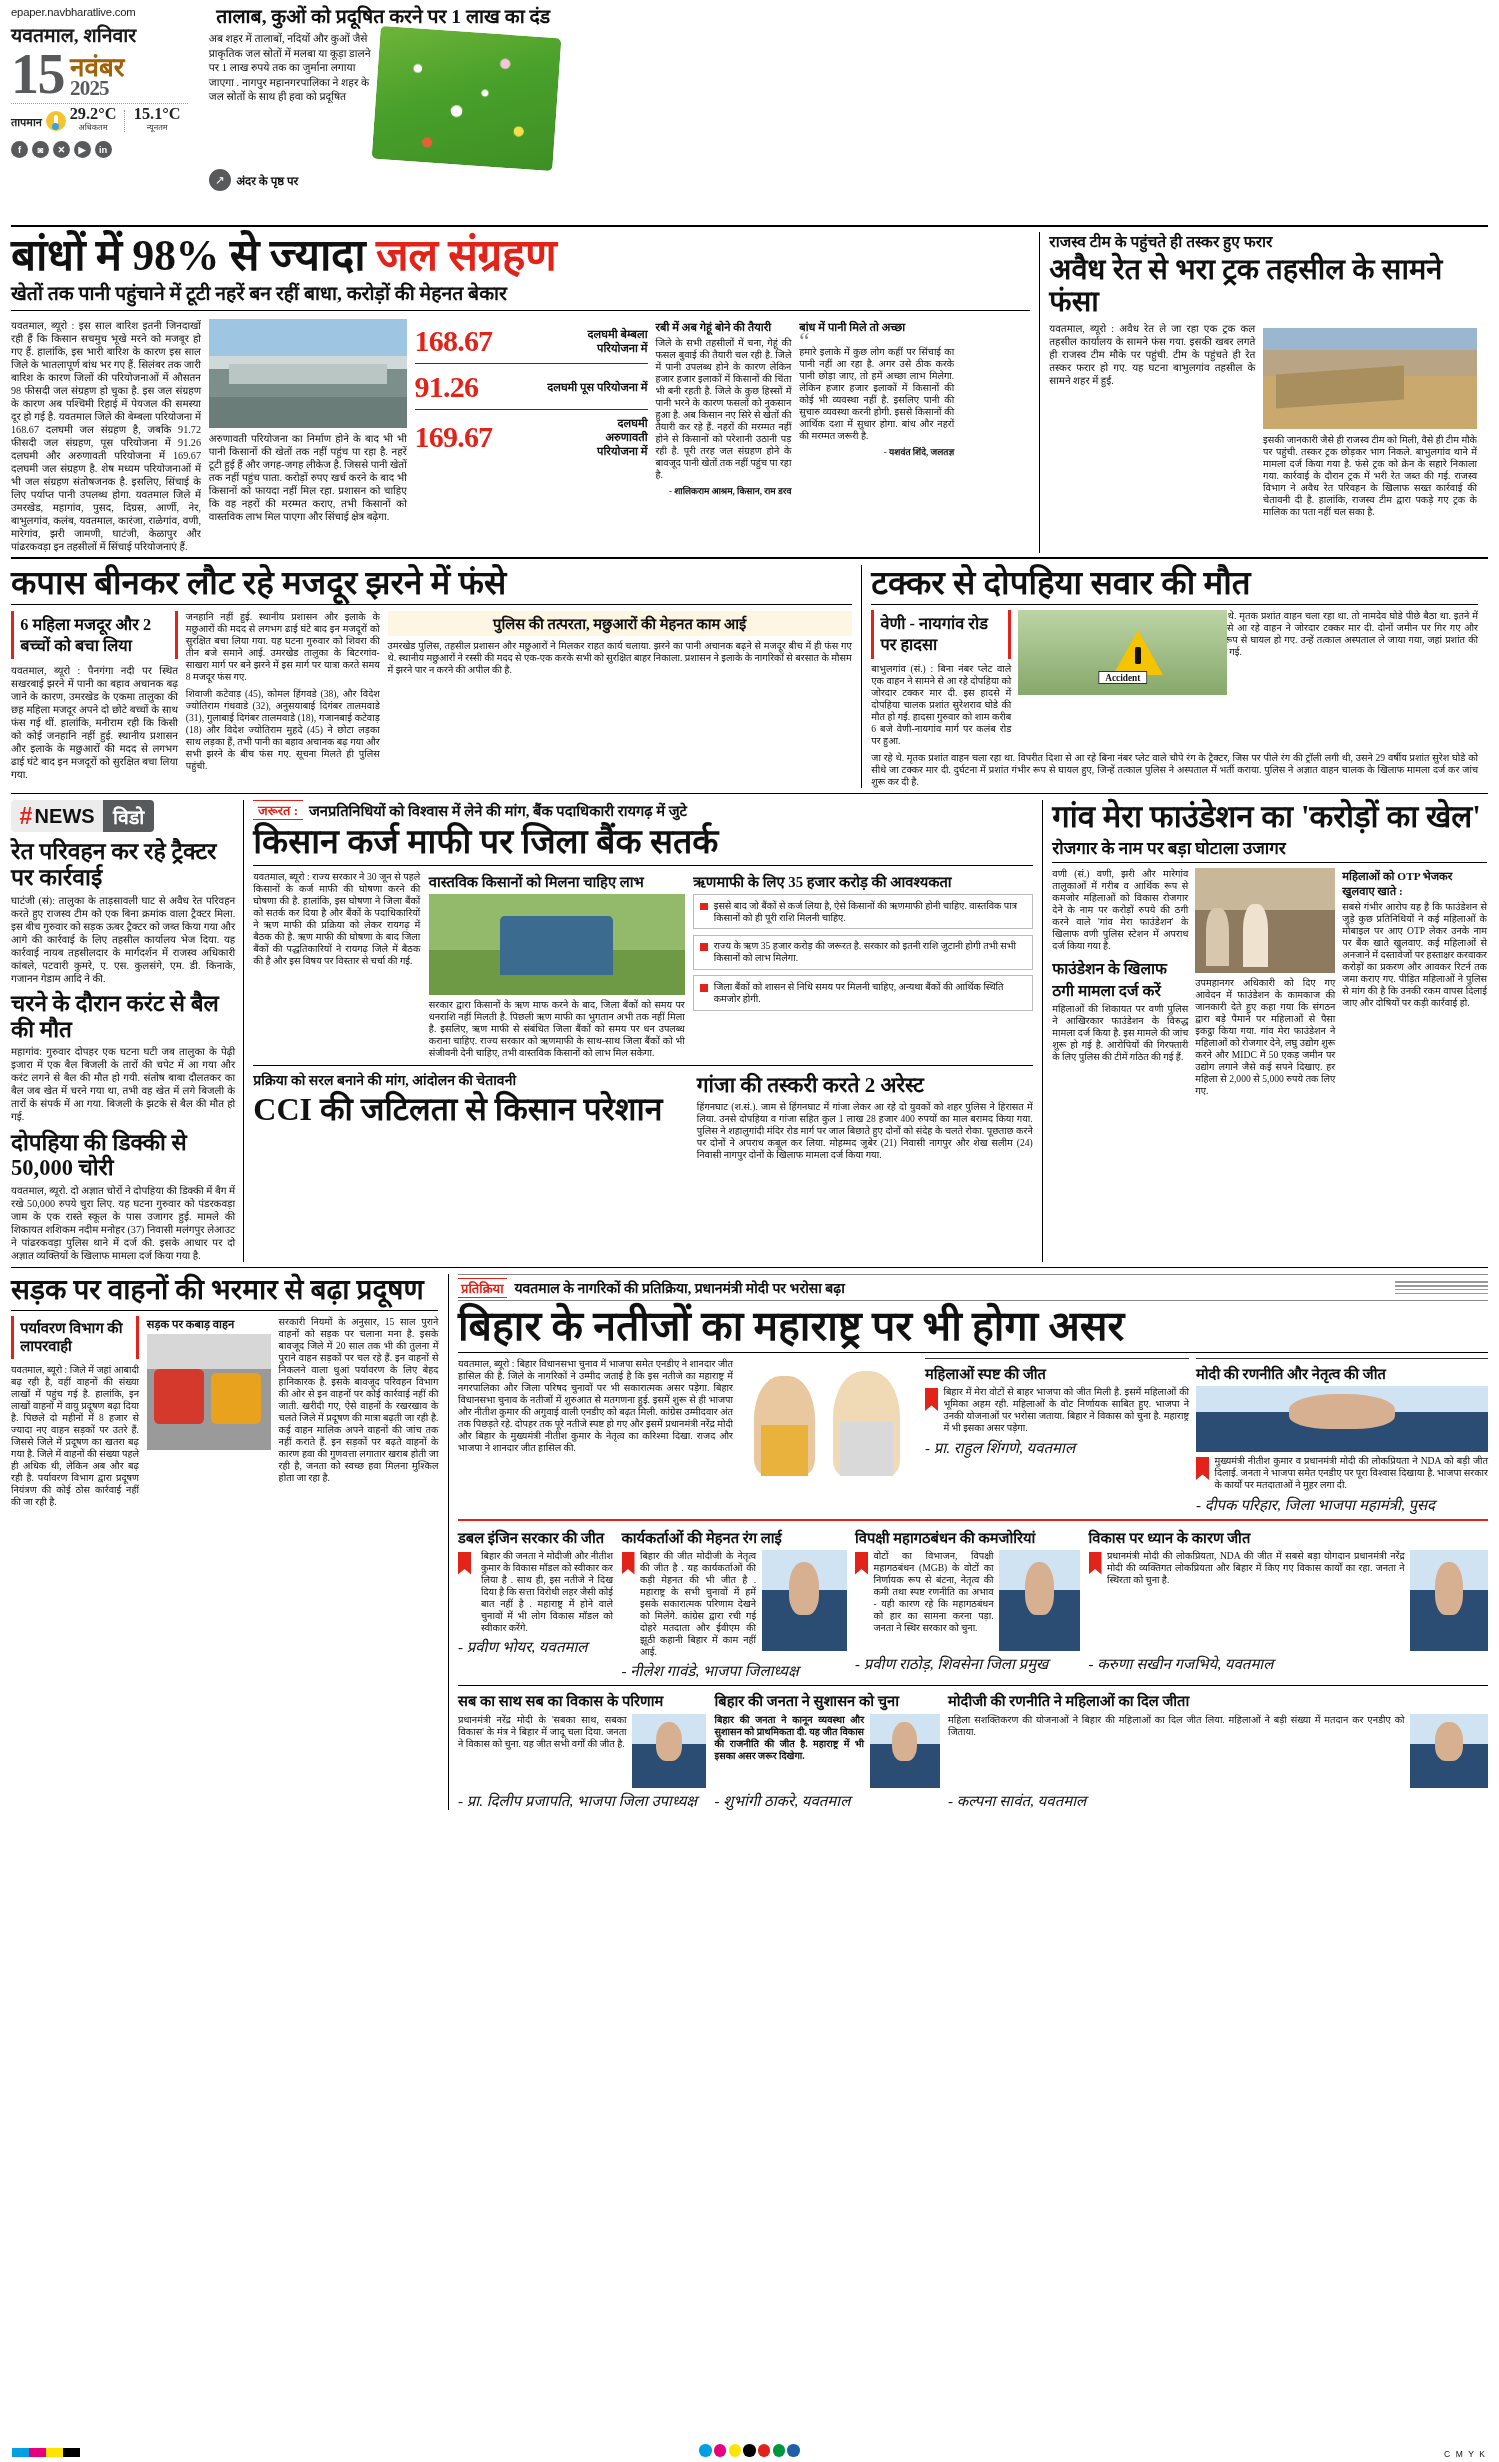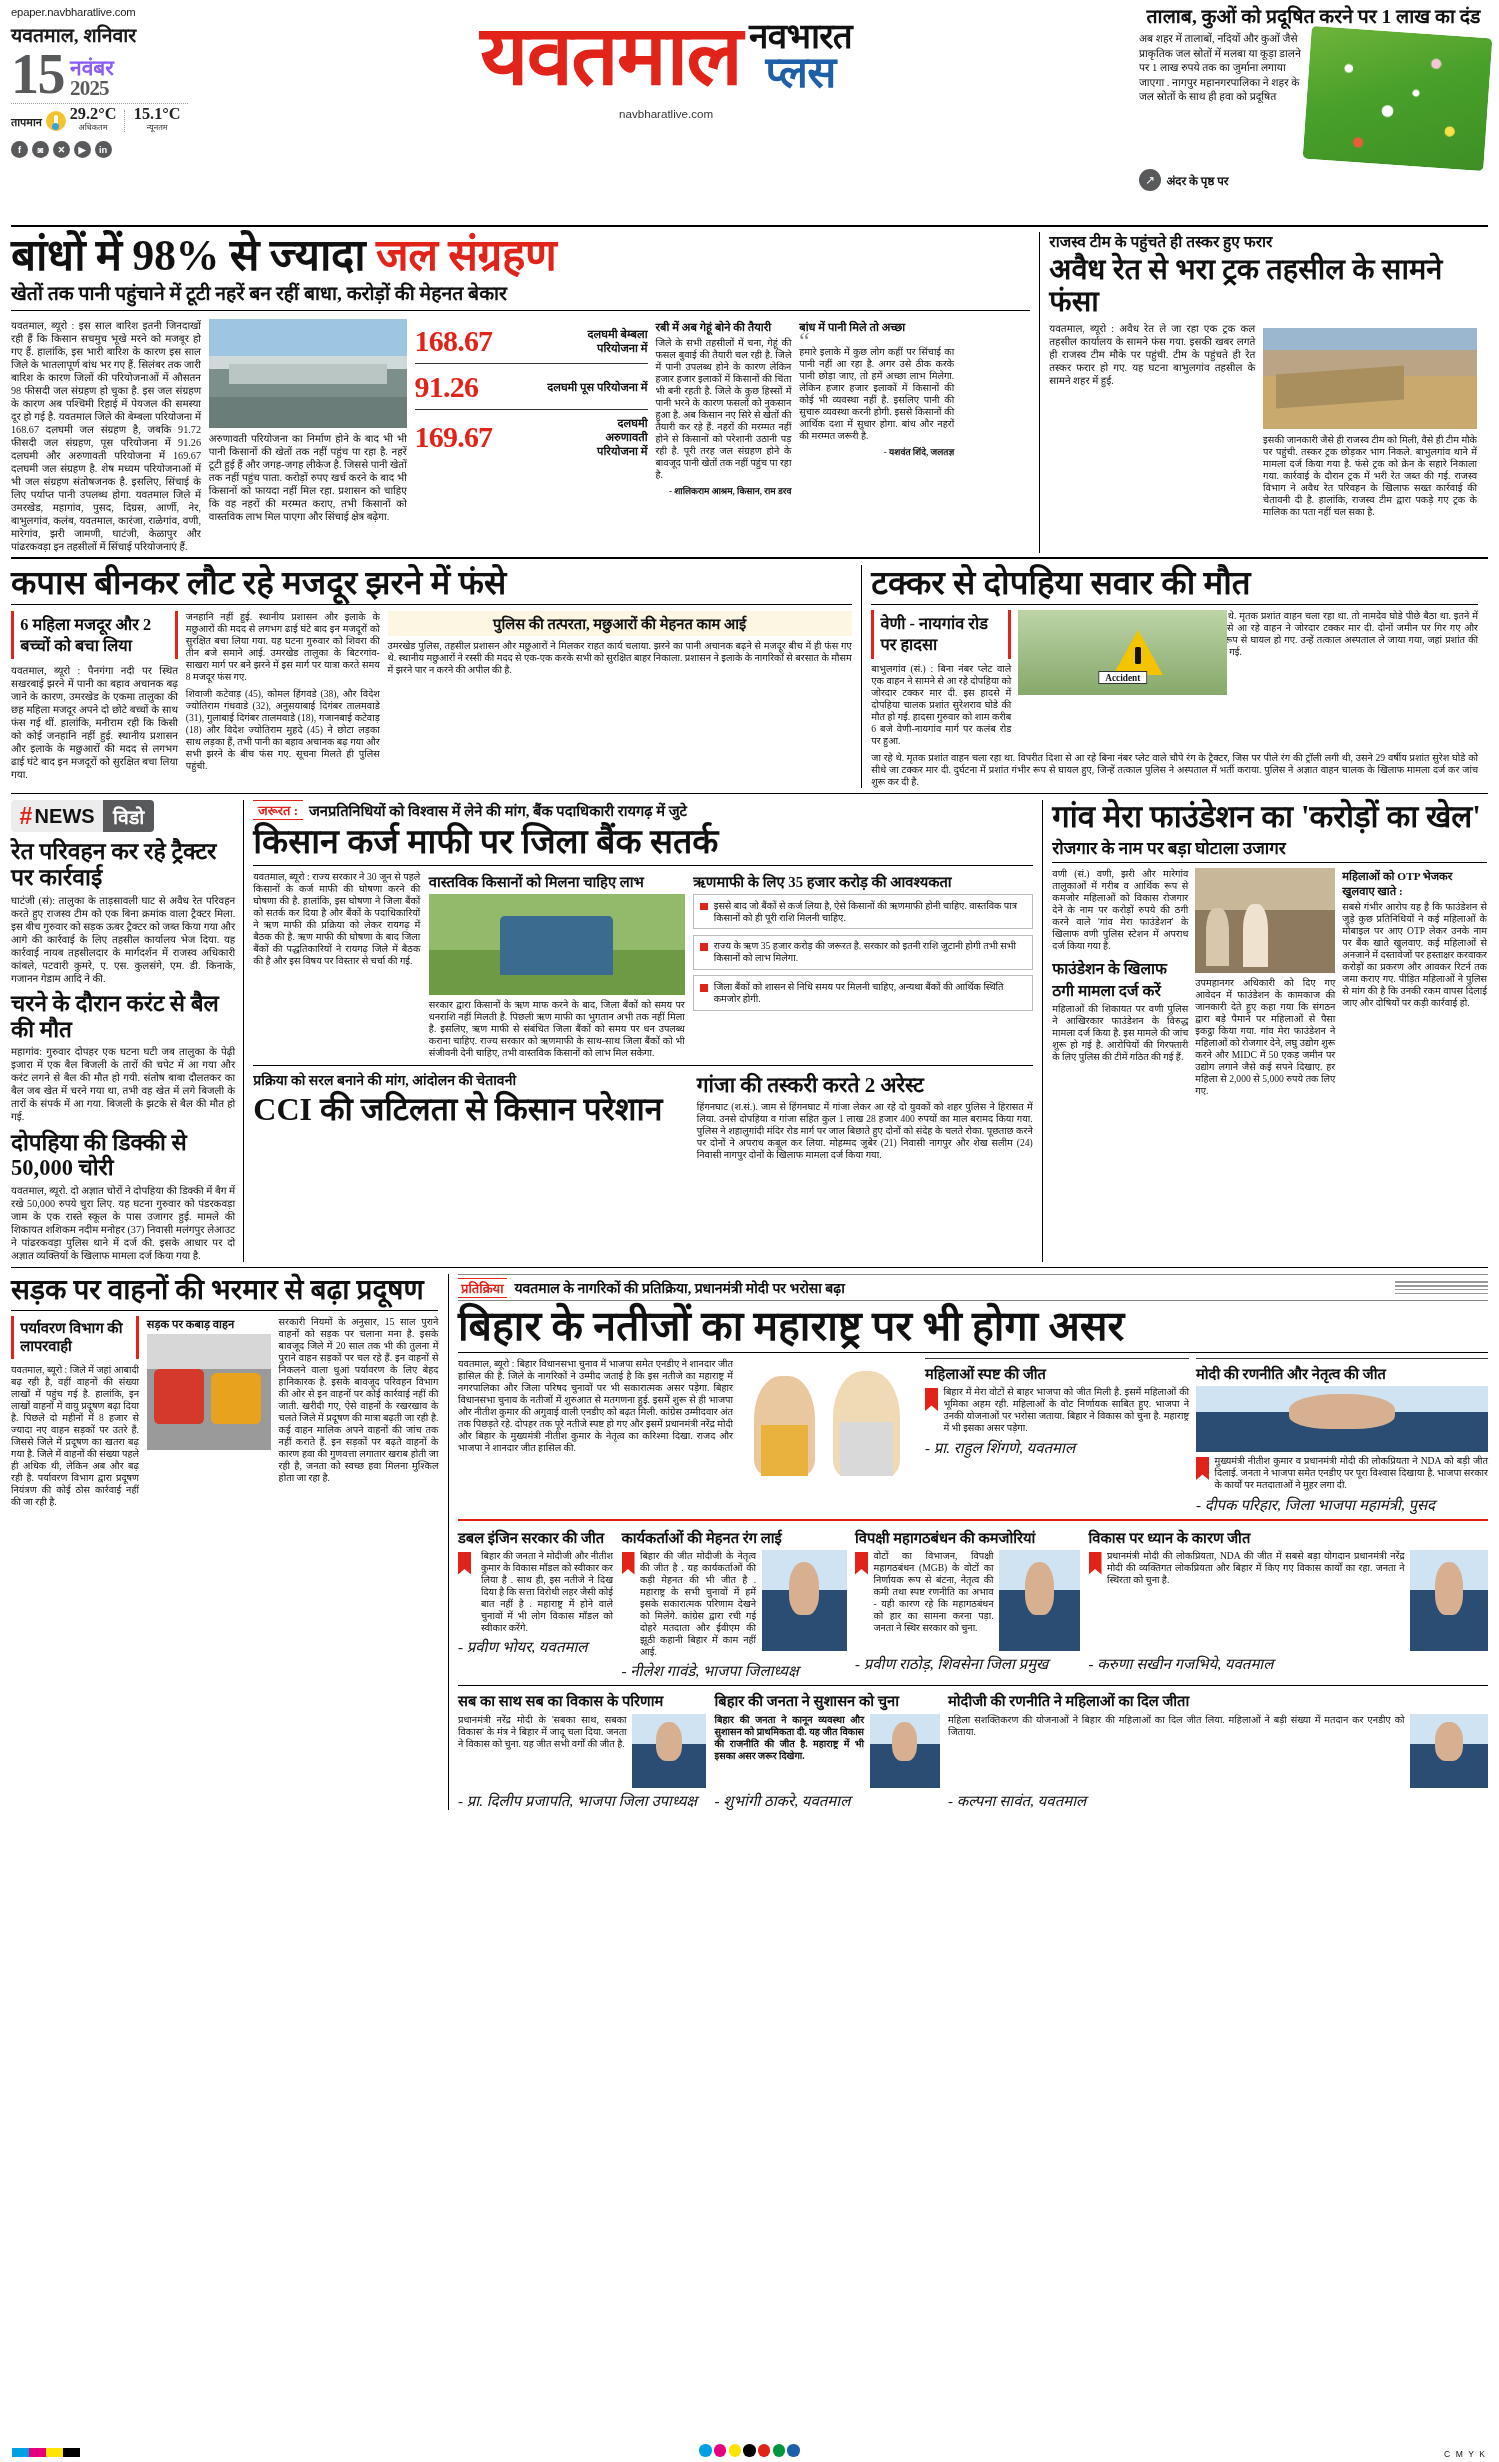--- a/index.html
+++ b/index.html
@@ -20,21 +20,21 @@
   .body-txt{font-size:10.2px;line-height:13px;}
   .body-txt-sm{font-size:9.6px;line-height:12px;}
 
   
   .masthead{display:flex;align-items:flex-start;height:225px;position:relative;}
   .mh-left{width:190px;padding-top:6.2px;}
   .mh-url{font-size:11.3px;color:#222;font-family:"Liberation Sans",sans-serif;letter-spacing:-0.2px;}
   .mh-city{font-size:19.4px;font-weight:bold;margin-top:3.1px;color:#1a1a1a;}
   .mh-daterow{display:flex;align-items:flex-end;margin-top:1.6px;}
   .mh-day{font-size:56px;font-weight:bold;color:#58595b;line-height:48px;letter-spacing:-1.6px;}
-  .mh-mon{font-size:21px;font-weight:bold;color:#8b5cf6;margin-left:6.2px;line-height:20px;}
+  .mh-mon{font-size:26px;font-weight:bold;color:#a16207;margin-left:6.2px;line-height:20px;}
   .mh-yr{font-size:21px;font-weight:bold;color:#58595b;margin-left:6.2px;line-height:20px;letter-spacing:-0.8px;}
   .mh-dots{border-top:1.6px dotted #9a9a9a;margin:4.7px 0 3.1px 0;width:177px;}
   .mh-temprow{display:flex;align-items:center;gap:3.9px;}
   .mh-tlabel{font-size:11px;font-weight:bold;color:#222;}
   .thermo{width:20px;height:20px;border-radius:50%;background:#f4c430;display:flex;align-items:center;justify-content:center;}
   .thermo i{display:block;width:3.9px;height:13px;border-radius:2.3px;background:#fff;position:relative;}
   .thermo i:after{content:"";position:absolute;left:-1.6px;bottom:-2.3px;width:7px;height:7px;border-radius:50%;background:#3aa0dd;}
   .mh-temp{font-size:16.3px;font-weight:bold;color:#222;line-height:14.7px;}
   .mh-temp small{display:block;font-size:8.1px;font-weight:normal;text-align:center;color:#333;}
   .mh-tsep{width:0.8px;height:22px;border-left:1.6px dotted #999;margin:0 3.9px;}
@@ -215,30 +215,20 @@
       </div>
       <div class="socials">
         <span class="soc">f</span>
         <span class="soc">◙</span>
         <span class="soc">✕</span>
         <span class="soc">▶</span>
         <span class="soc">in</span>
       </div>
     </div>
 
-    <div class="mh-center">
-      <div class="logo-wrap">
-        <div class="logo-main">यवतमाल</div>
-        <div class="logo-side">
-          <div class="logo-nav">नवभारत</div>
-          <div class="logo-plus">प्लस</div>
-        </div>
-      </div>
-      <div class="mh-site">navbharatlive.com</div>
-    </div>
 
     <div class="mh-right">
       <div class="mhr-head">तालाब, कुओं को प्रदूषित करने पर 1 लाख का दंड</div>
       <div class="mhr-body">
         <div class="mhr-text">अब शहर में तालाबों, नदियों और कुओं जैसे प्राकृतिक जल स्रोतों में मलबा या कूड़ा डालने पर 1 लाख रुपये तक का जुर्माना लगाया जाएगा . नागपुर महानगरपालिका ने शहर के जल स्रोतों के साथ ही हवा को प्रदूषित</div>
         <div class="mhr-photo"></div>
       </div>
       <div class="inside-row">
         <span class="arrow-circ">↗</span>
         <span class="inside-txt">अंदर के पृष्ठ पर</span>

